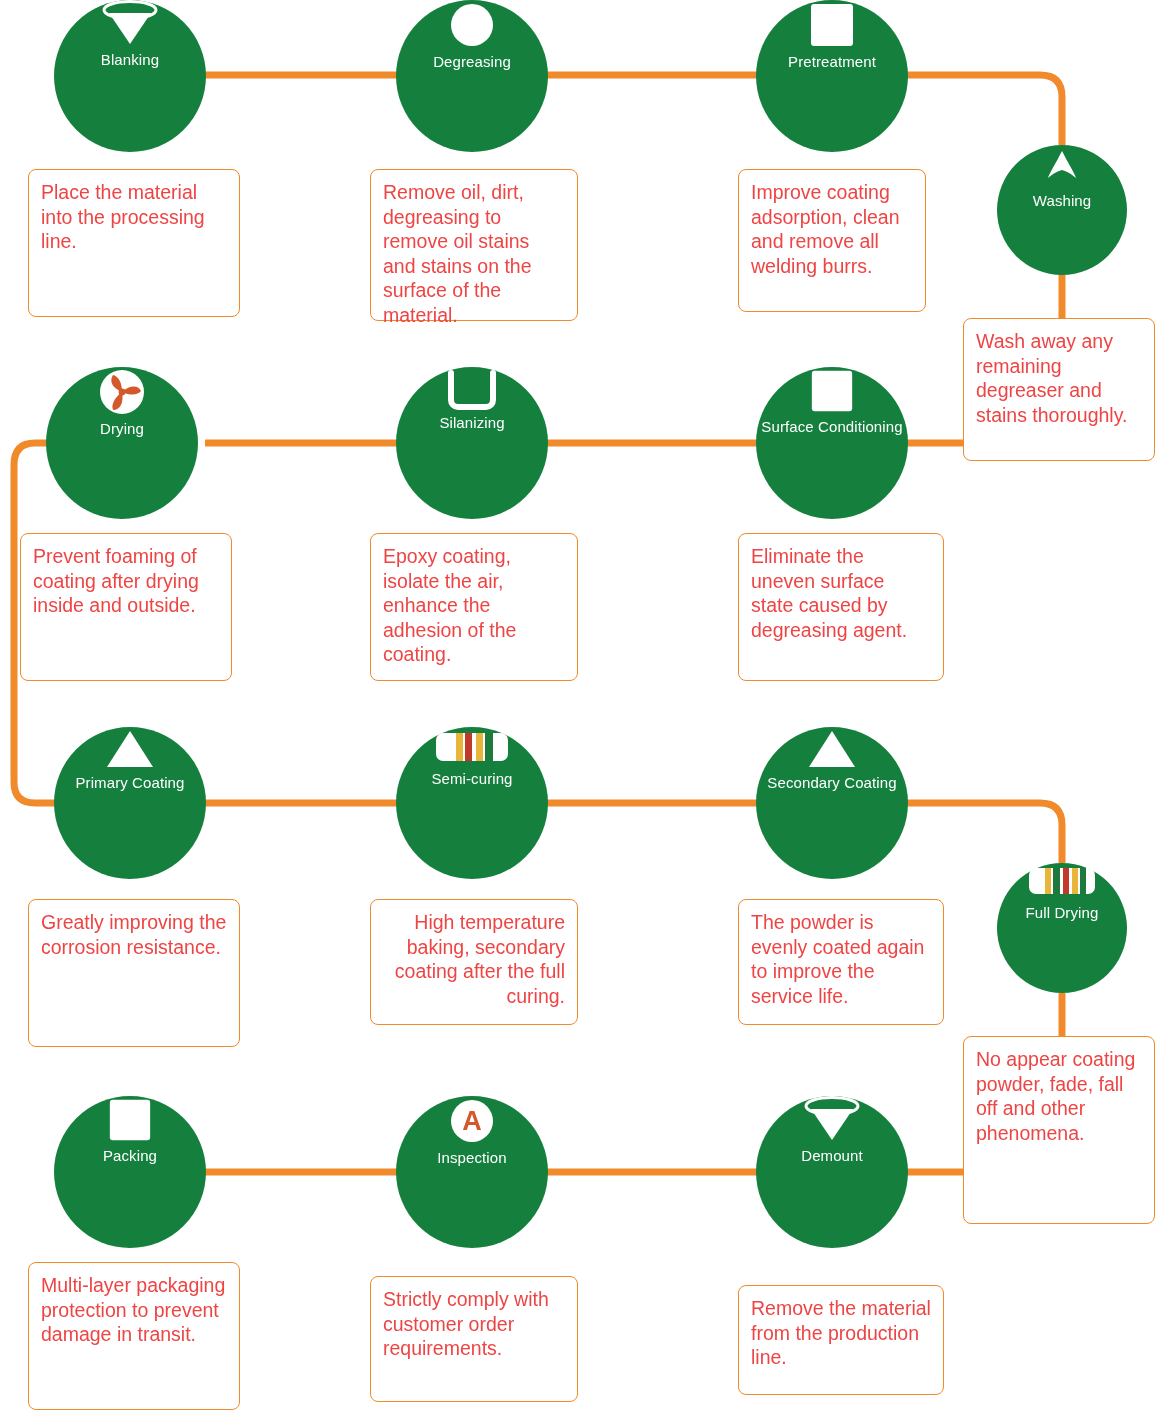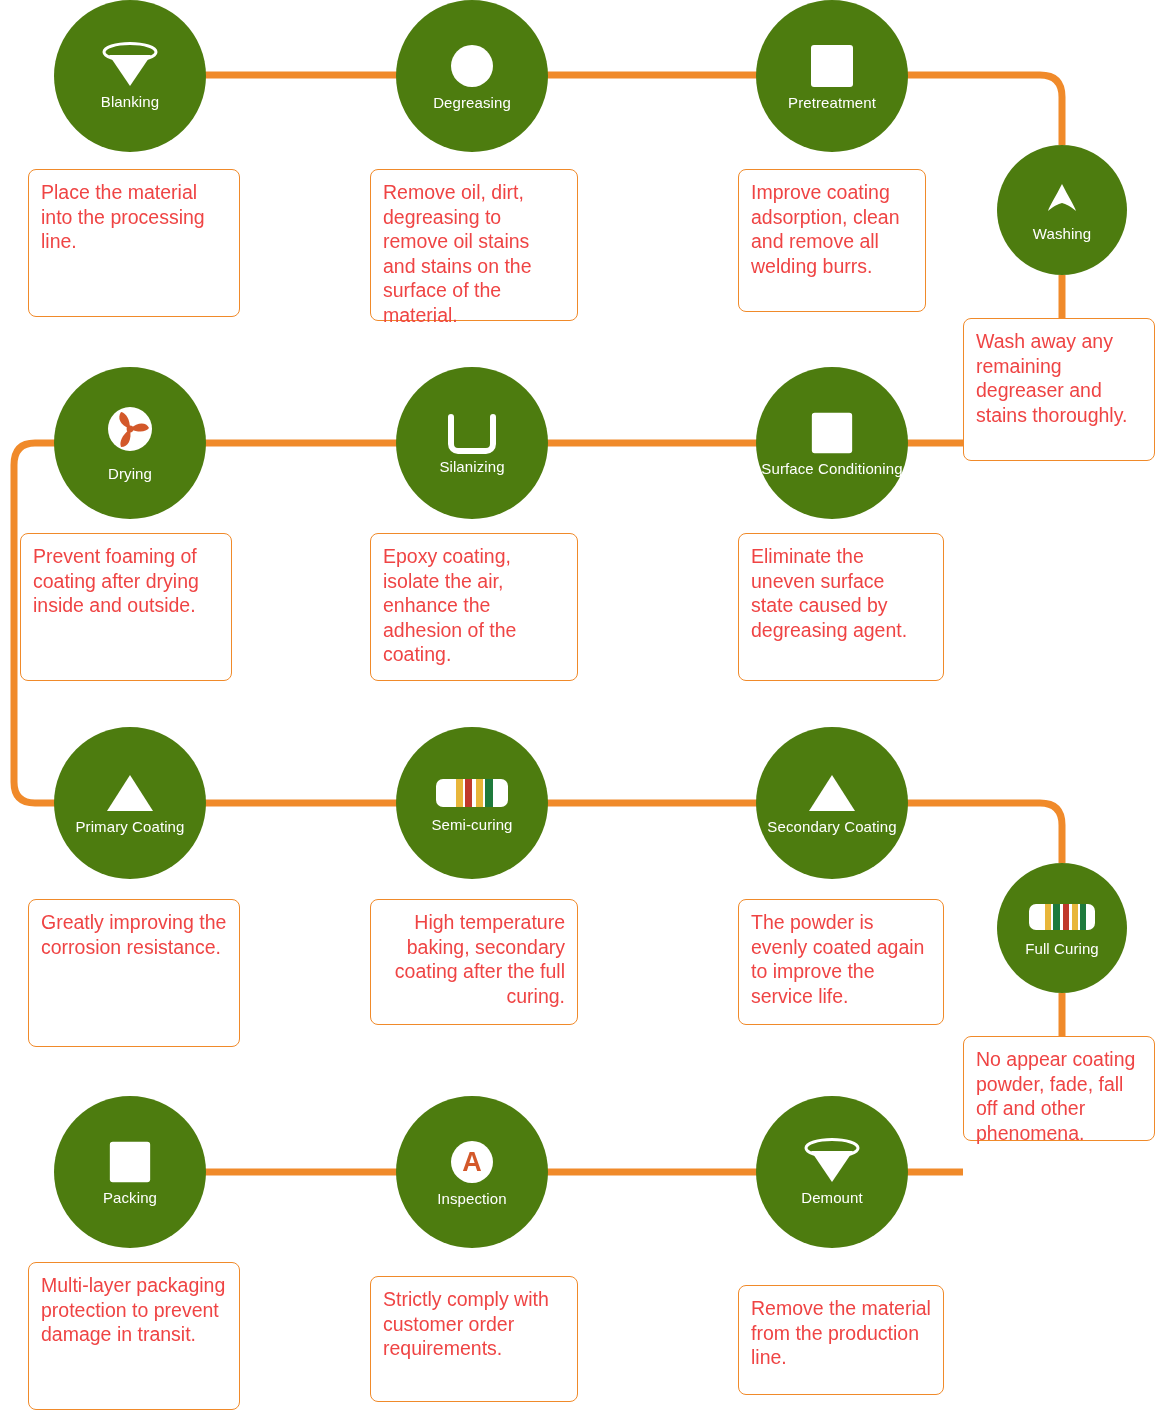--- a/index.html
+++ b/index.html
@@ -5,22 +5,22 @@
   html,body{margin:0;padding:0;}
   body{
     width:1160px;height:1418px;background:#ffffff;
     font-family:"Liberation Sans", sans-serif;
     position:relative;overflow:hidden;
   }
   #stage{position:absolute;left:0;top:0;width:1160px;height:1418px;}
   svg.lines{position:absolute;left:0;top:0;width:1160px;height:1418px;}
   .node{
     position:absolute;border-radius:50%;
-    background:#4d7c0f;color:#ffffff;
-    display:flex;flex-direction:column;align-items:center;justify-content:center;
+    background:#15803d;color:#ffffff;
+    display:flex;flex-direction:column;align-items:center;
     box-sizing:border-box;
   }
   .node .ico{display:flex;align-items:center;justify-content:center;}
   .node .lbl{
     text-align:center;line-height:1.12;margin-top:4px;
     font-size:15px;color:#ffffff;letter-spacing:0.1px;
   }
   .card{
     position:absolute;background:#ffffff;border:1.6px solid #f08a2a;
     border-radius:8px;box-sizing:border-box;
@@ -104,21 +104,21 @@
       <svg width="44" height="44" viewBox="0 0 44 44">
         <path d="M22 6 C28 18 34 27 36 33 C30 28 26 26 22 25 C18 26 14 28 8 33 C10 27 16 18 22 6 Z" fill="#fff"></path>
       </svg>
     </span>
     <span class="lbl">Washing</span>
   </div>
   <div class="card" style="left:963px;top:318px;width:192px;height:143px;">
     <span>Wash away any remaining degreaser and stains thoroughly.</span>
   </div>
 
-  <div class="node big" style="left:54px;top:367px;gap:8px;">
+  <div class="node big" style="left:46px;top:367px;">
     <span class="ico">
       <svg width="50" height="50" viewBox="0 0 50 50">
         <circle cx="25" cy="25" r="22" fill="#fff"></circle>
         <g fill="#d3582a">
           <path d="M25 25 C25 15 21 9 16 8 C12 14 15 21 25 25 Z"></path>
           <path d="M25 25 C17 31 14 38 16 43 C23 43 27 36 25 25 Z"></path>
           <path d="M25 25 C34 29 41 28 44 24 C41 18 33 18 25 25 Z"></path>
         </g>
         <circle cx="25" cy="25" r="3.4" fill="#d3582a"></circle>
       </svg>
@@ -197,23 +197,23 @@
     <span class="ico">
       <svg width="70" height="38" viewBox="0 0 70 38">
         <rect x="2" y="5" width="66" height="26" rx="7" fill="#ffffff"></rect>
         <rect x="18" y="5" width="6" height="26" fill="#e8b63a"></rect>
         <rect x="26" y="5" width="7" height="26" fill="#1e7a3c"></rect>
         <rect x="36" y="5" width="6" height="26" fill="#c0392b"></rect>
         <rect x="45" y="5" width="6" height="26" fill="#e8b63a"></rect>
         <rect x="53" y="5" width="6" height="26" fill="#1e7a3c"></rect>
       </svg>
     </span>
-    <span class="lbl">Full Curing</span>
-  </div>
-  <div class="card" style="left:963px;top:1036px;width:192px;height:105px;">
+    <span class="lbl">Full Drying</span>
+  </div>
+  <div class="card" style="left:963px;top:1036px;width:192px;height:188px;">
     <span>No appear coating powder, fade, fall off and other phenomena.</span>
   </div>
 
   <div class="node big" style="left:54px;top:1096px;">
     <span class="ico">
       <svg width="48" height="48" viewBox="0 0 50 50">
           <rect x="4" y="4" width="42" height="42" rx="3" fill="#fff"></rect>
         </svg>
     </span>
     <span class="lbl">Packing</span>

